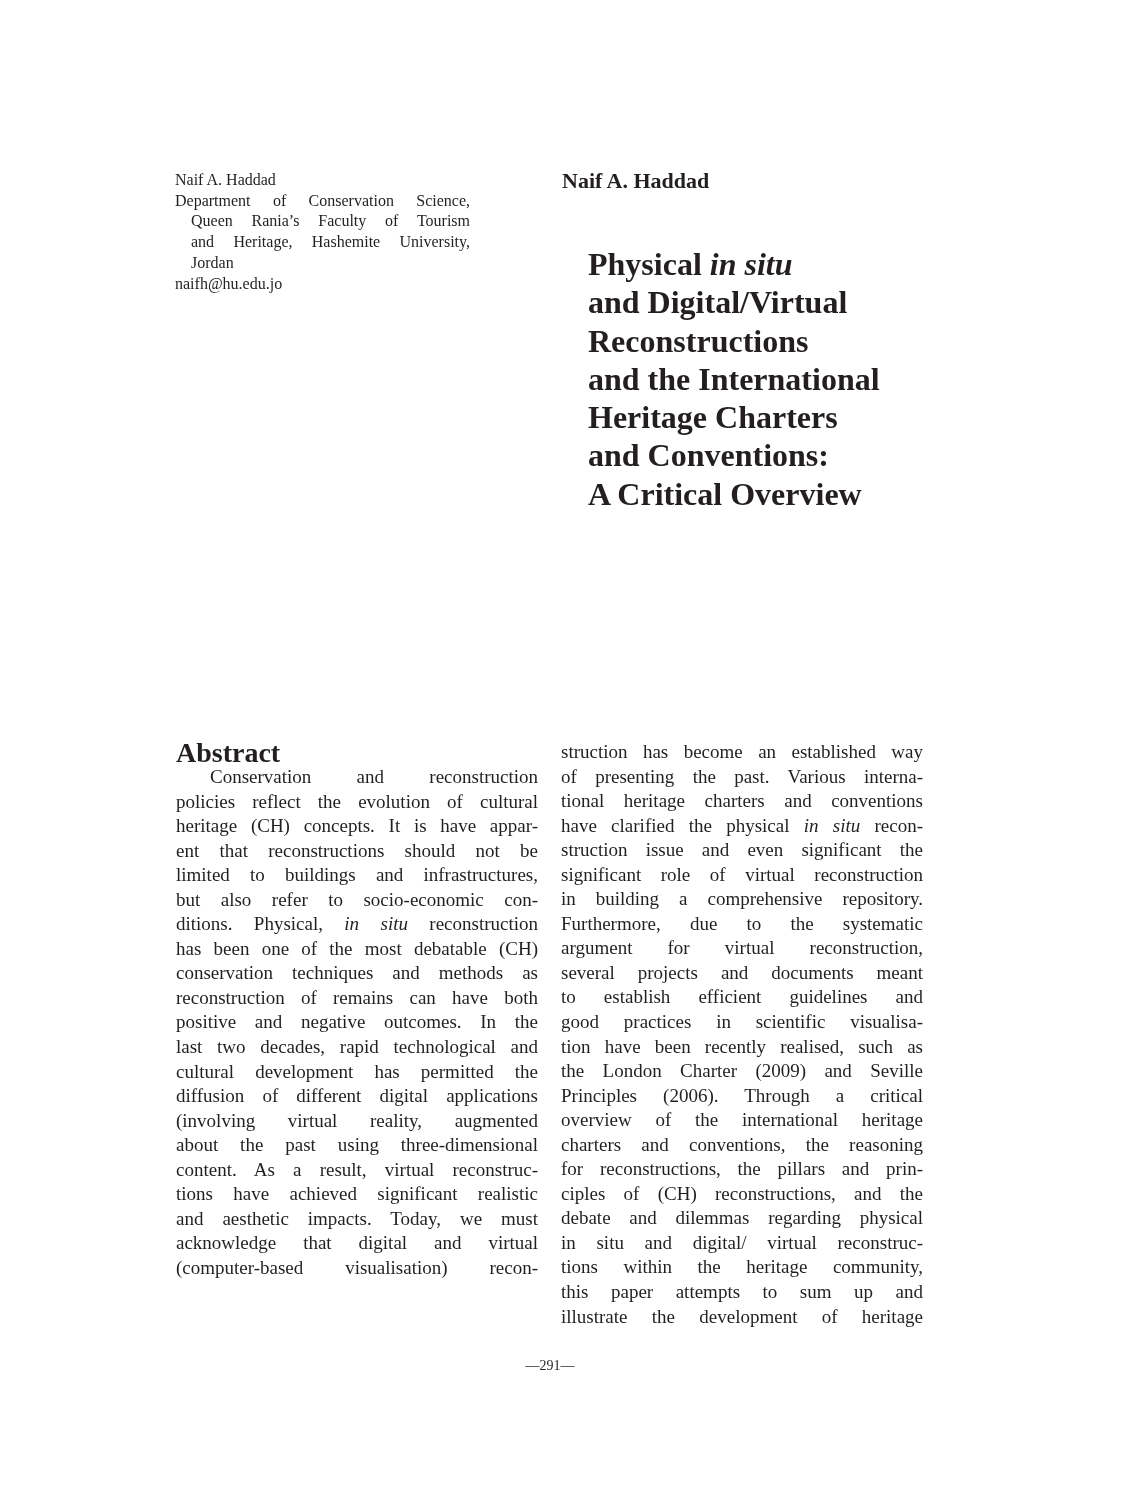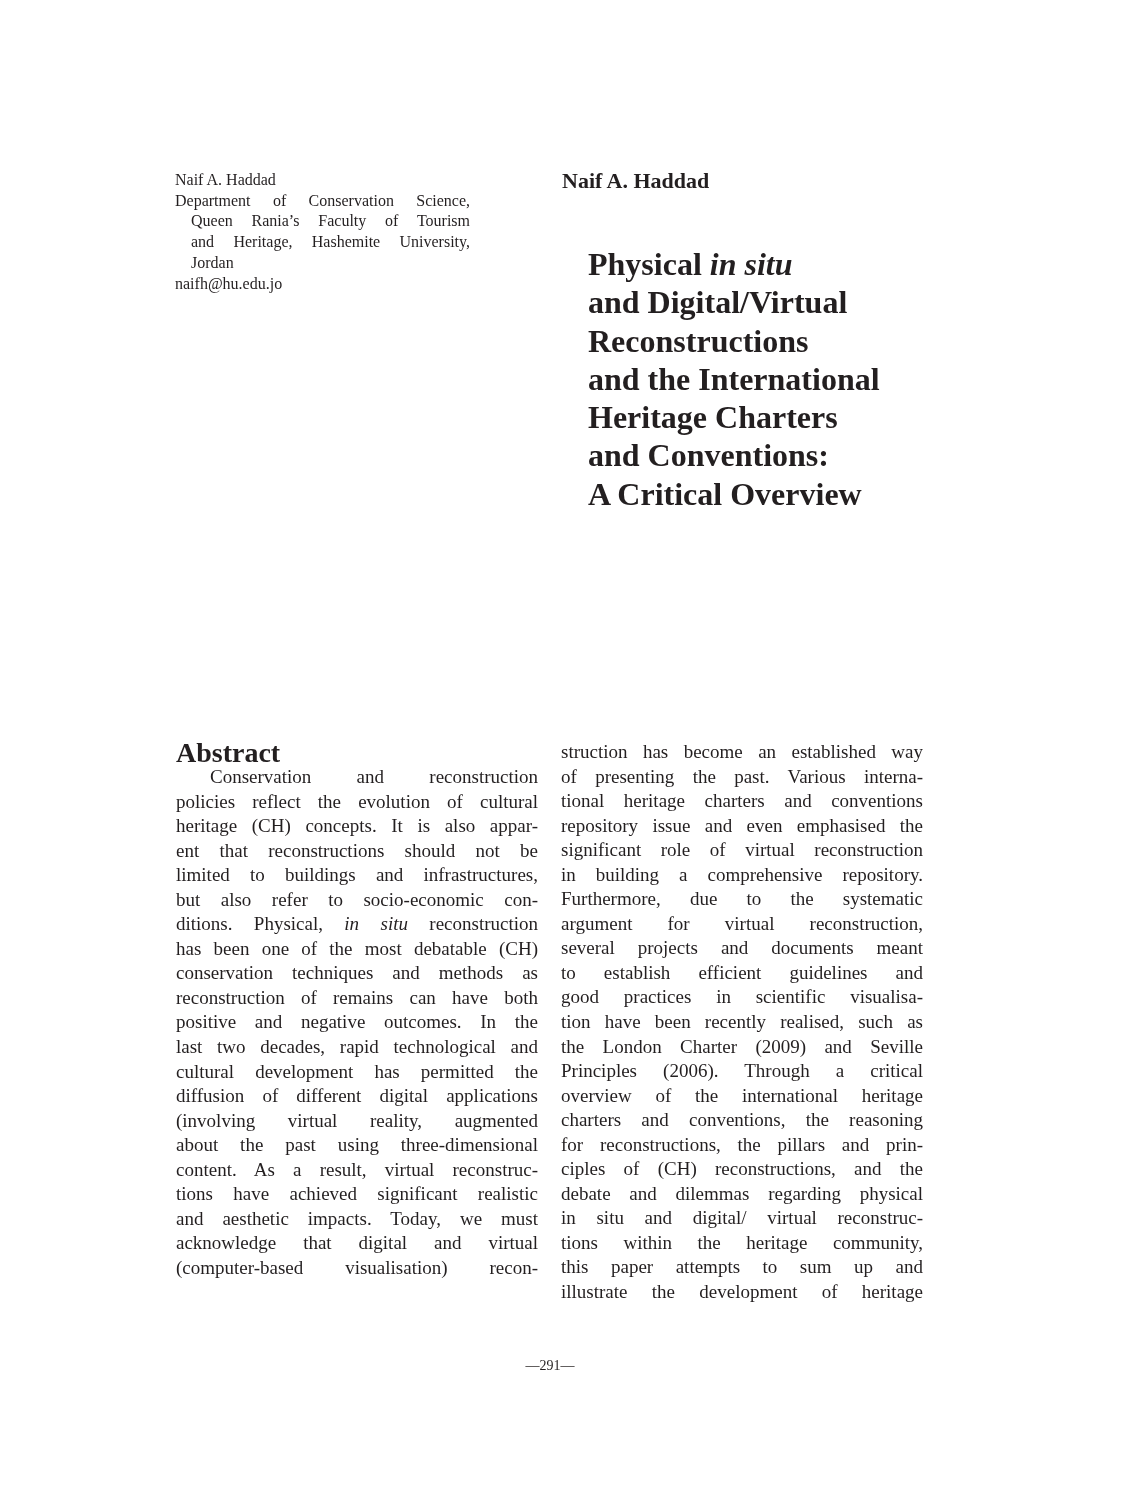--- a/index.html
+++ b/index.html
@@ -114,21 +114,21 @@
     <span class="tline"><span>Heritage Charters</span><em></em><span></span></span>
     <span class="tline"><span>and Conventions:</span><em></em><span></span></span>
     <span class="tline"><span>A Critical Overview</span><em></em><span></span></span>
   </h1>
 
 <div class="col col-left">
   <span class="abstract-heading">Abstract</span>
   <div id="left-lines">
       <span class="line first"><span>Conservation and reconstruction</span><em></em><span></span></span>
       <span class="line"><span>policies reflect the evolution of cultural</span><em></em><span></span></span>
-      <span class="line"><span>heritage (CH) concepts. It is also appar-</span><em></em><span></span></span>
+      <span class="line"><span>heritage (CH) concepts. It is have appar-</span><em></em><span></span></span>
       <span class="line"><span>ent that reconstructions should not be</span><em></em><span></span></span>
       <span class="line"><span>limited to buildings and infrastructures,</span><em></em><span></span></span>
       <span class="line"><span>but also refer to socio-economic con-</span><em></em><span></span></span>
       <span class="line"><span>ditions. Physical, </span><em>in situ</em><span> reconstruction</span></span>
       <span class="line"><span>has been one of the most debatable (CH)</span><em></em><span></span></span>
       <span class="line"><span>conservation techniques and methods as</span><em></em><span></span></span>
       <span class="line"><span>reconstruction of remains can have both</span><em></em><span></span></span>
       <span class="line"><span>positive and negative outcomes. In the</span><em></em><span></span></span>
       <span class="line"><span>last two decades, rapid technological and</span><em></em><span></span></span>
       <span class="line"><span>cultural development has permitted the</span><em></em><span></span></span>
@@ -141,21 +141,22 @@
       <span class="line"><span>acknowledge that digital and virtual</span><em></em><span></span></span>
       <span class="line"><span>(computer-based visualisation) recon-</span><em></em><span></span></span>
     </div>
 </div>
 
 <div class="col col-right">
   <div id="right-lines">
       <span class="line"><span>struction has become an established way</span><em></em><span></span></span>
       <span class="line"><span>of presenting the past. Various interna-</span><em></em><span></span></span>
       <span class="line"><span>tional heritage charters and conventions</span><em></em><span></span></span>
-      <span class="line"><span>repository issue and even emphasised the</span><em></em><span></span></span>
+      <span class="line"><span>have clarified the physical </span><em>in situ</em><span> recon-</span></span>
+      <span class="line"><span>struction issue and even significant the</span><em></em><span></span></span>
       <span class="line"><span>significant role of virtual reconstruction</span><em></em><span></span></span>
       <span class="line"><span>in building a comprehensive repository.</span><em></em><span></span></span>
       <span class="line"><span>Furthermore, due to the systematic</span><em></em><span></span></span>
       <span class="line"><span>argument for virtual reconstruction,</span><em></em><span></span></span>
       <span class="line"><span>several projects and documents meant</span><em></em><span></span></span>
       <span class="line"><span>to establish efficient guidelines and</span><em></em><span></span></span>
       <span class="line"><span>good practices in scientific visualisa-</span><em></em><span></span></span>
       <span class="line"><span>tion have been recently realised, such as</span><em></em><span></span></span>
       <span class="line"><span>the London Charter (2009) and Seville</span><em></em><span></span></span>
       <span class="line"><span>Principles (2006). Through a critical</span><em></em><span></span></span>

